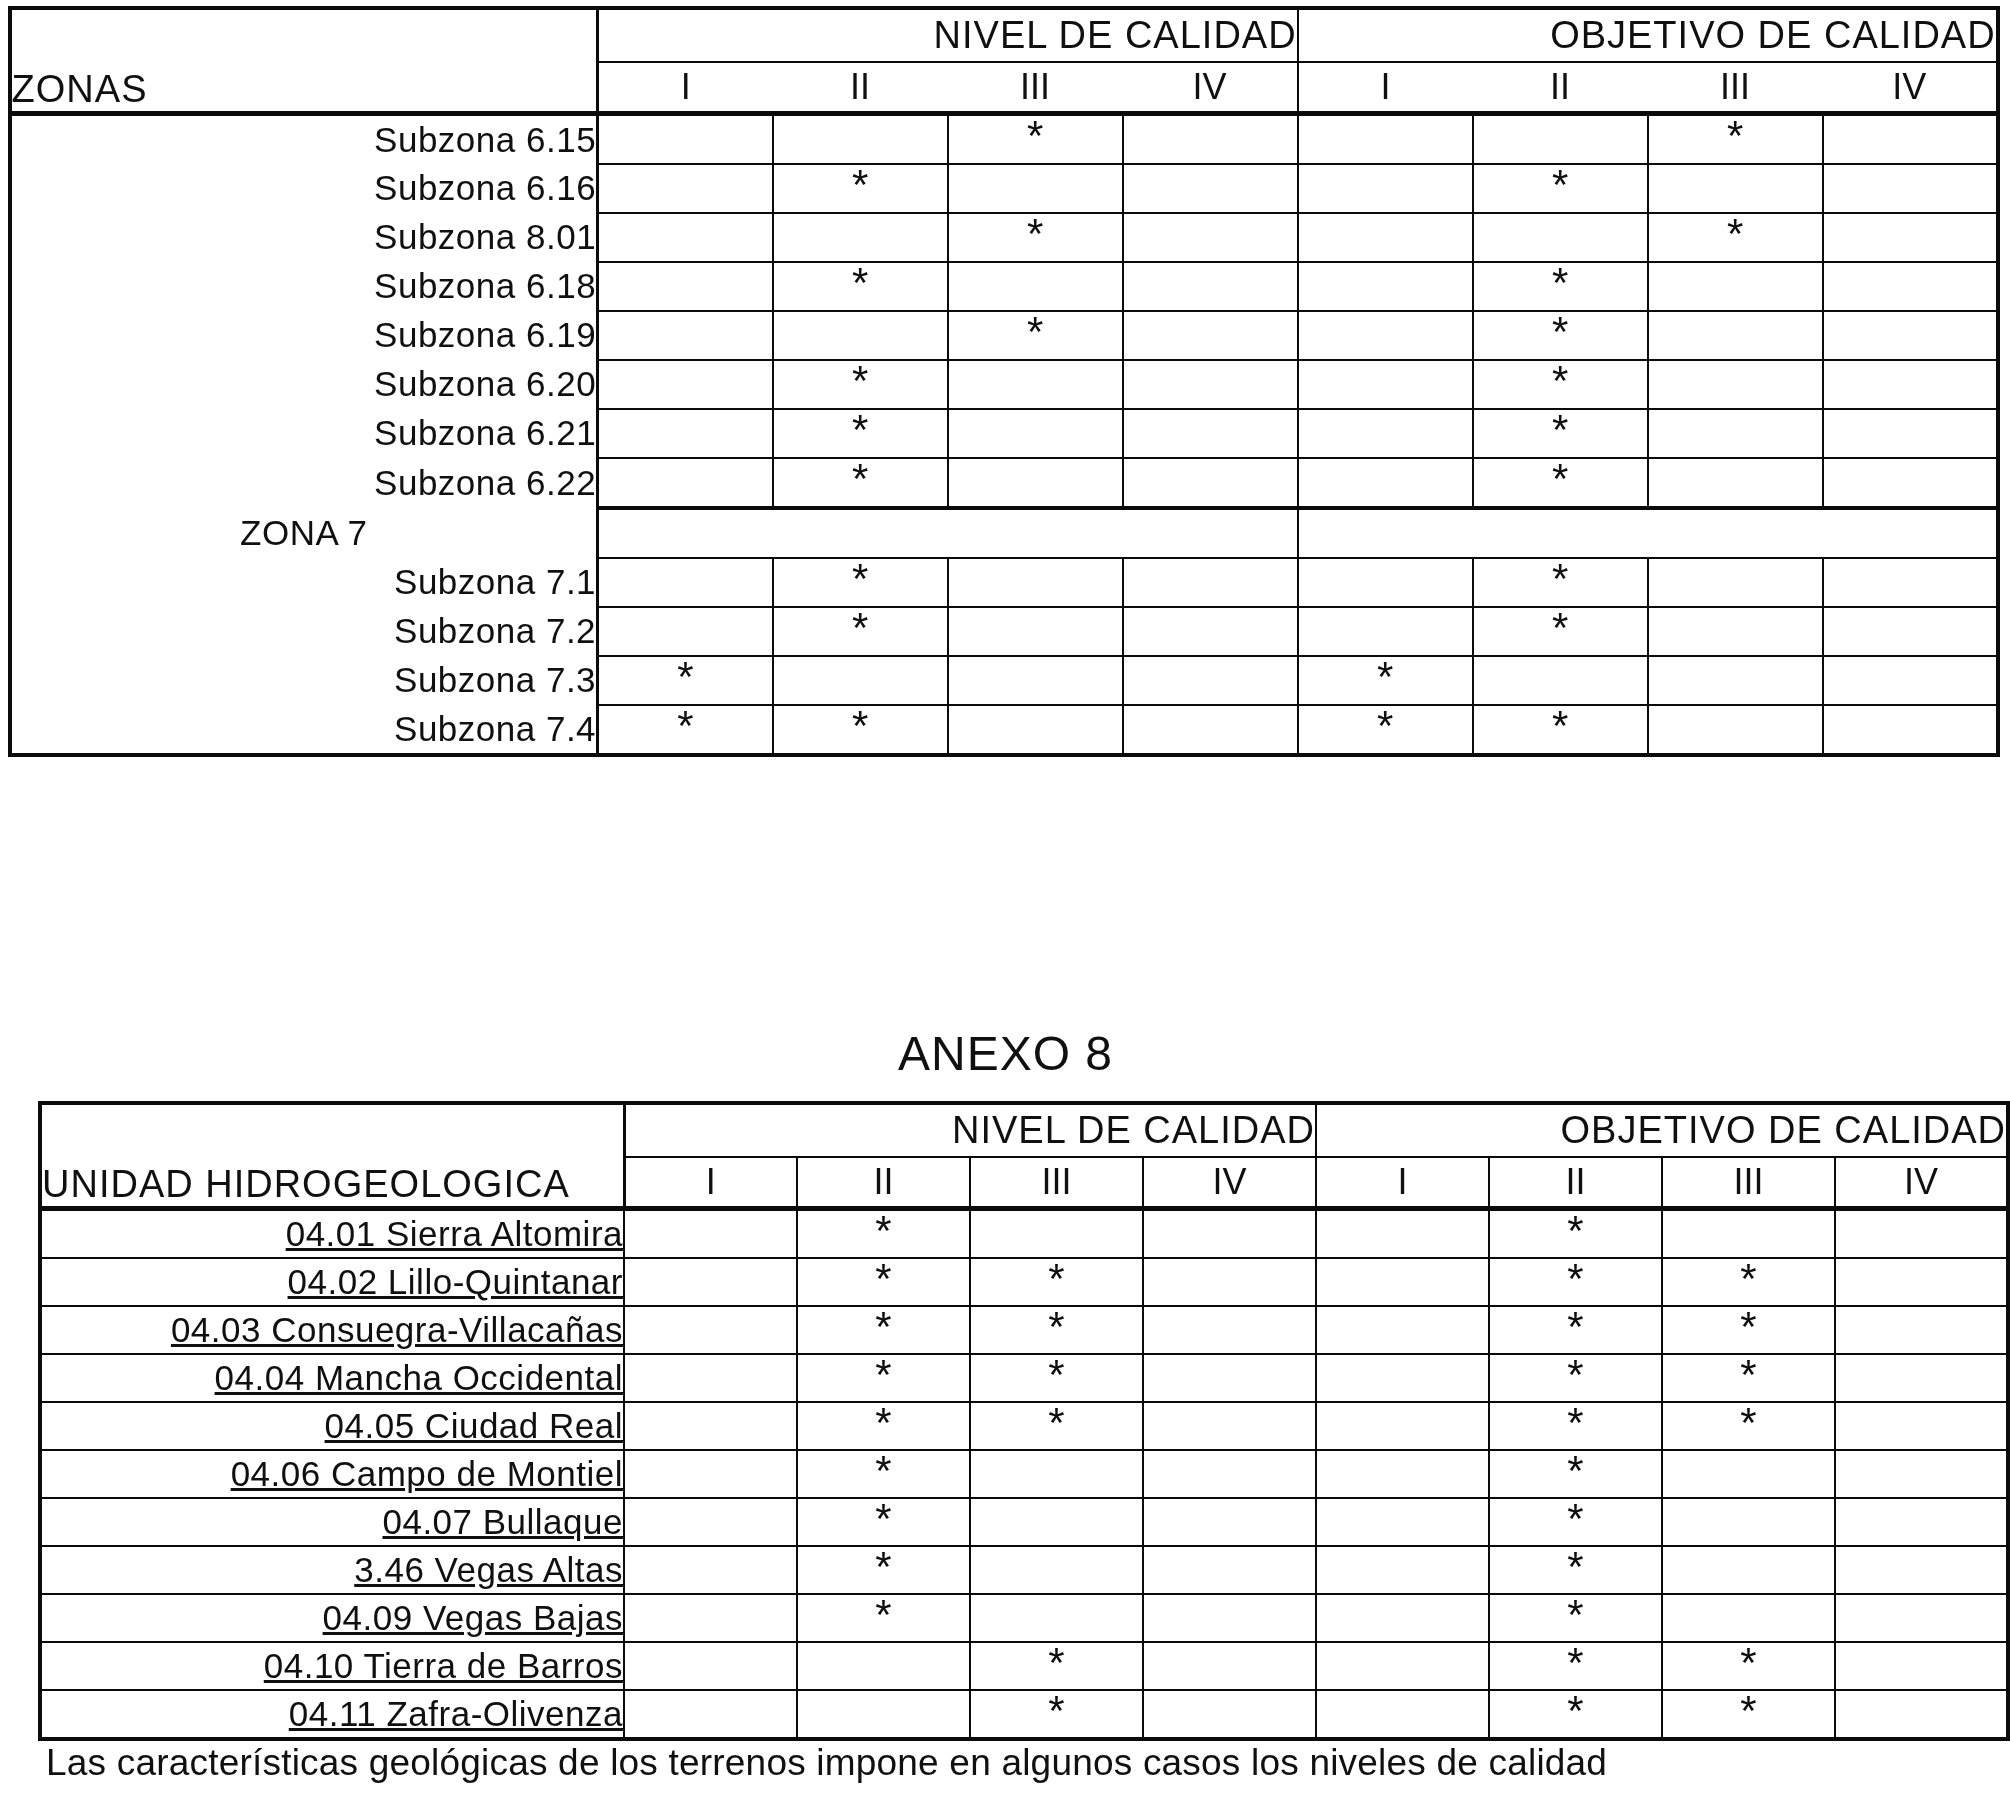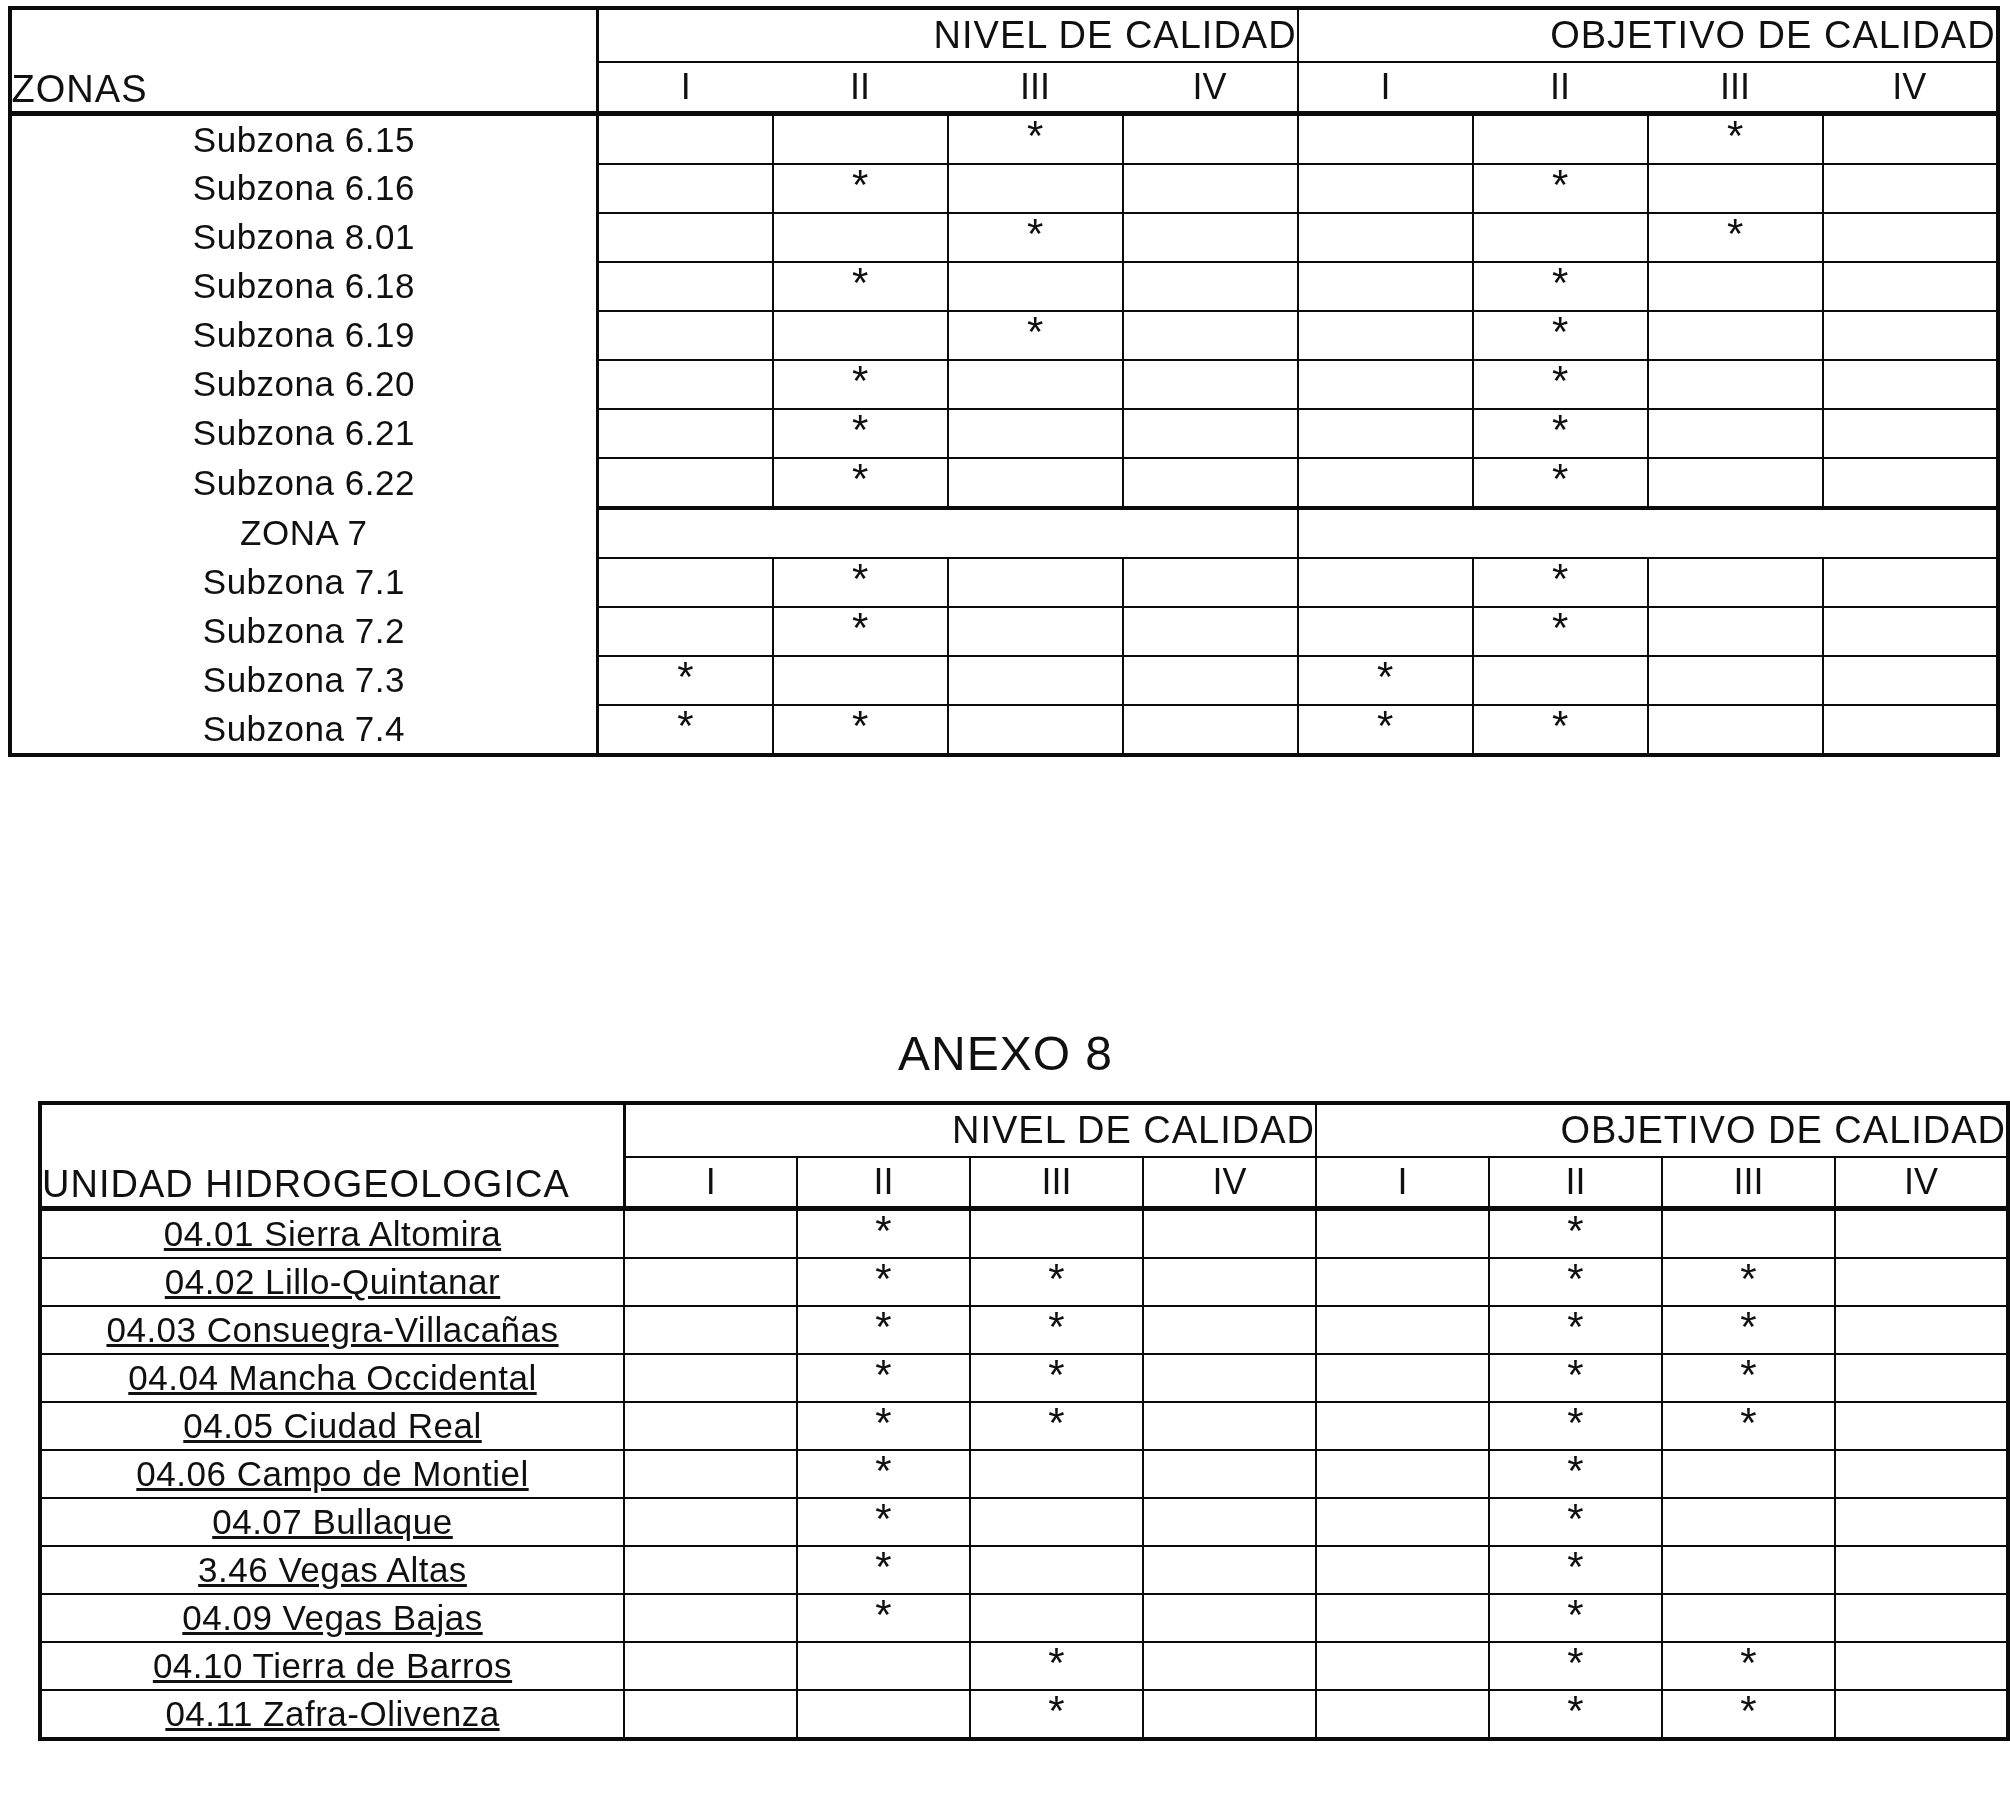--- a/index.html
+++ b/index.html
@@ -68,21 +68,21 @@
   
   td.cell {
     border: 2.9px solid #0b0b0b;
     text-align: center;
     vertical-align: top;
     font-size: 42px;
     line-height: 0.95;
     padding-top: 4.8px;
   }
   td.lbl {
-    text-align: center;
+    text-align: right;
     padding-left: 13.3px;
     vertical-align: middle;
     font-size: 35px;
     letter-spacing: 0.5px;
     white-space: nowrap;
   }
   #table-zonas tbody td { height: 47px; }
   #table-unidades tbody td { height: 46px; }
 
   
@@ -448,15 +448,16 @@
           <td class="cell">*</td>
           <td class="cell"></td>
           <td class="cell"></td>
           <td class="cell">*</td>
           <td class="cell">*</td>
           <td class="cell"></td>
         </tr>
       </tbody>
   </table>
 
+  <div class="footer-note">Las características geológicas de los terrenos impone en algunos casos los niveles de calidad</div>
 
 </div>
 
 
 </body></html>

